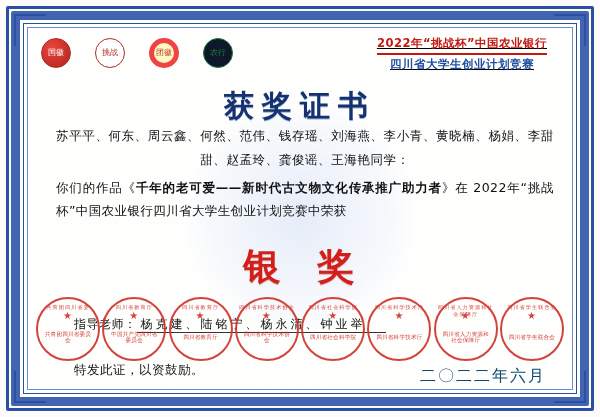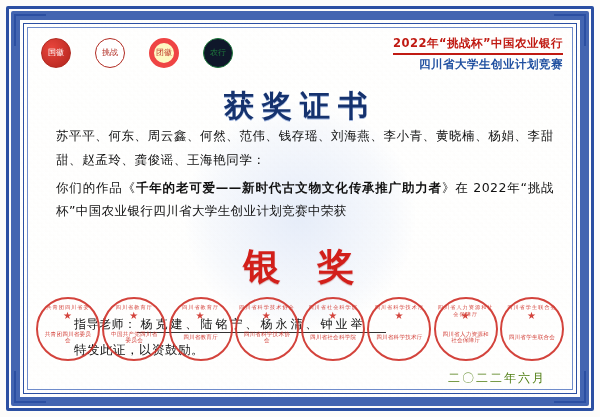--- a/index.html
+++ b/index.html
@@ -87,21 +87,21 @@
     font-size:8px;line-height:1;color:#fff;
     border:1px solid #b12b22;
     box-sizing:border-box;
   }
   .em1{background:radial-gradient(circle at 35% 32%, #e8453c, #b0231c);}
   .em2{background:#fff;color:#b12b22;border:1px solid #b12b22;}
   .em3{background:#fef9c3;color:#c0392b;border:5px solid #ef4444;}
   .em4{background:#0f172a;color:#1e7a3c;border:1px solid #1e7a3c;}
 
   .head-right{
-    position:absolute;right:4px;top:0;text-align:right;
+    position:absolute;right:20px;top:0;text-align:center;text-decoration:underline;
   }
   .head-line1{
     font-size:11.5px;font-weight:bold;color:#c01a12;letter-spacing:.5px;
     white-space:nowrap;
   }
   .head-rule{
     height:2px;background:#c01a12;margin:2px 0 2px auto;width:100%;
   }
   .head-line2{
     font-size:11.5px;font-weight:bold;color:#1f4fa0;letter-spacing:.5px;
@@ -117,21 +117,21 @@
     letter-spacing:8px;
     text-shadow:0 1px 0 #9fb4dd;
   }
 
   
   .body{
     position:absolute;left:56px;right:46px;top:124px;
     font-size:12.5px;color:#111;line-height:1.9;
     text-align:left;
   }
-  .names{letter-spacing:.6px;}
+  .names{letter-spacing:.6px;text-align:center;}
   .para{margin-top:4px;letter-spacing:.4px;text-align:justify;}
   .para .work{font-weight:bold;}
 
   .award{
     text-align:center;
     font-family:"DejaVu Serif","Liberation Serif",serif;
     font-size:37px;font-weight:bold;color:#d21f1a;
     letter-spacing:12px;
     margin:8px 0 4px 0;
     text-shadow:0 1px 1px rgba(160,20,15,.35);
@@ -140,21 +140,21 @@
   .teacher{
     margin-top:12px;font-size:12px;letter-spacing:.5px;
     padding-left:18px;
   }
   .teacher .tlabel{color:#111;}
   .teacher .tnames{
     border-bottom:1px solid #333;padding:0 20px 1px 4px;
     letter-spacing:3px;
   }
   .issue{
-    margin-top:2px;font-size:12.5px;letter-spacing:.5px;padding-left:18px;
+    margin-top:22px;font-size:12.5px;letter-spacing:.5px;padding-left:18px;
   }
 
   
   .seals{
     position:absolute;left:36px;right:36px;bottom:56px;
     display:flex;justify-content:space-between;align-items:flex-end;
   }
   .seal{
     width:60px;height:60px;border-radius:50%;
     border:2px solid #d0342c;
@@ -175,21 +175,21 @@
     word-break:break-all;
   }
   .seal .arc{
     position:absolute;top:5px;left:0;right:0;
     font-size:5.2px;letter-spacing:1px;
   }
 
   
   .date{
     position:absolute;right:54px;bottom:30px;
-    font-size:12px;color:#4d7c0f;letter-spacing:2px;
+    font-size:16px;color:#0c4a6e;letter-spacing:2px;
   }
 </style>
 </head>
 <body>
 
 <div class="cert">
 
   <div class="border-outer"></div>
   <div class="border-guilloche"></div>
   <div class="border-inner"></div>

